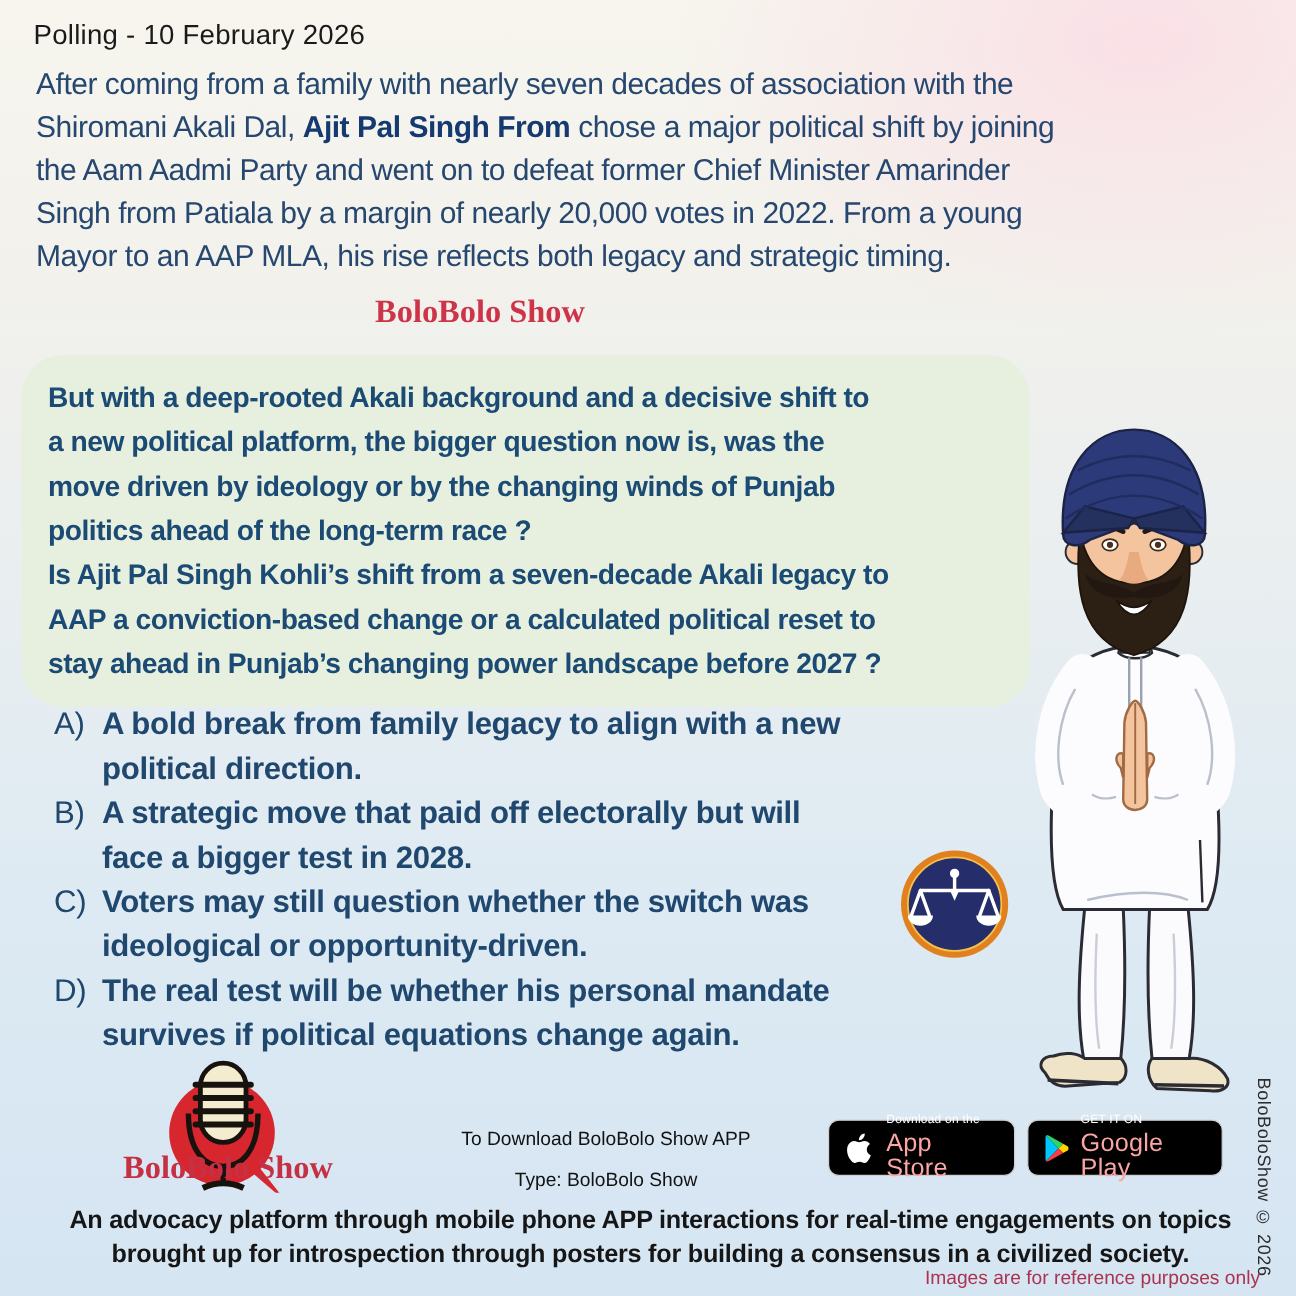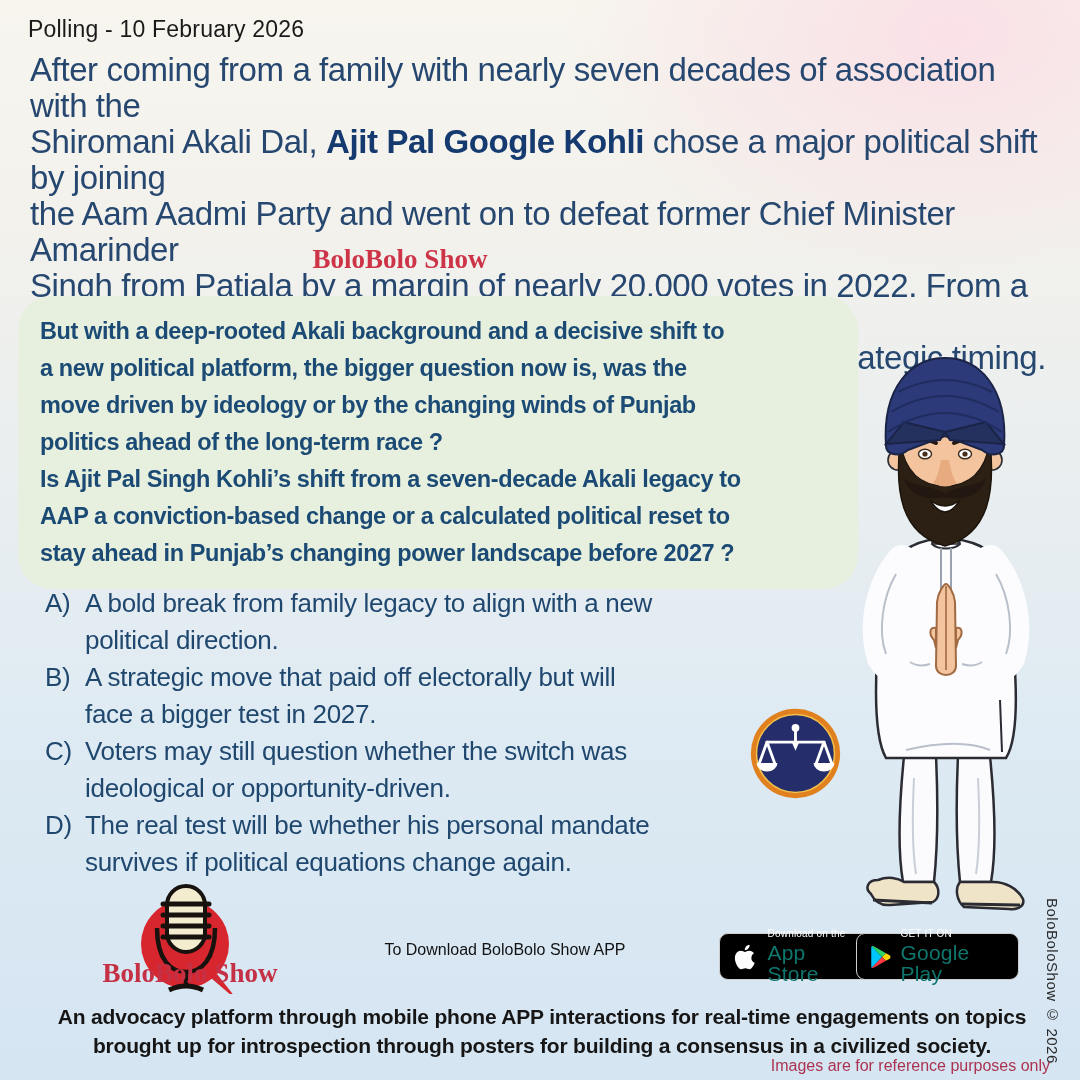--- a/index.html
+++ b/index.html
@@ -5,60 +5,60 @@
   html,body{margin:0;padding:0;}
   body{width:1080px;height:1080px;overflow:hidden;font-family:"Liberation Sans",sans-serif;}
   .canvas{
     position:relative;width:1080px;height:1080px;overflow:hidden;
     background:
       radial-gradient(ellipse 55% 35% at 88% 3%, rgba(250,223,230,.95), rgba(250,223,230,0) 65%),
       linear-gradient(180deg,#f7f5ee 0%,#f2f1ec 22%,#e9eef0 45%,#ddeaf3 70%,#d5e5f2 100%);
   }
   .abs{position:absolute;}
   .date-line{left:28px;top:16px;font-size:23px;color:#1a1a1a;letter-spacing:.2px;}
-  .intro{left:30px;top:52px;width:1022px;font-size:33px;line-height:36px;color:#26476f;
+  .intro{left:30px;top:52px;width:1022px;font-size:25px;line-height:36px;color:#26476f;
          letter-spacing:-0.4px;white-space:pre-line;}
   .intro b{color:#143a70;font-weight:700;}
   .brand-center{left:0;top:244px;width:800px;text-align:center;
     font-family:"Liberation Serif",serif;font-weight:700;font-size:27px;color:#ce3448;}
   .question-box{left:18px;top:296px;width:840px;min-height:292px;box-sizing:border-box;
     background:#e7f0df;border-radius:34px;padding:17px 22px;}
   .question-box p{margin:0;font-size:23.5px;font-weight:700;line-height:37px;color:#1b4a74;
     letter-spacing:-0.4px;white-space:pre-line;}
   .options{left:45px;top:585px;width:740px;}
   .option{display:flex;margin:0;font-size:26px;line-height:37px;color:#20486f;letter-spacing:-0.3px;}
   .option .letter{flex:0 0 40px;}
-  .option .otext{white-space:pre-line;}
+  .option .otext{white-space:pre-line;font-weight:bold;}
   .badge{display:flex;align-items:center;gap:9px;background:#000;border:1.5px solid #cfcfcf;
     border-radius:9px;box-sizing:border-box;height:47px;padding:0 13px;cursor:pointer;}
   .badge .btxt{display:flex;flex-direction:column;justify-content:center;line-height:1;}
   .badge .small{font-size:10px;color:#fff;letter-spacing:.2px;margin-bottom:3px;}
-  .badge .large{font-size:21px;color:#0f766e;font-weight:400;letter-spacing:.2px;}
-  .appstore{left:690px;top:933px;width:156px;margin-left:29px;}
+  .badge .large{font-size:21px;color:#fca5a5;font-weight:400;letter-spacing:.2px;}
+  .appstore{left:690px;top:933px;width:156px;}
   .gplay{left:856px;top:933px;width:163px;}
   .download-cta{left:320px;top:933px;width:370px;text-align:center;color:#121212;
     font-size:16px;line-height:34px;}
   .footer-brand{left:70px;top:958px;width:240px;text-align:center;
     font-family:"Liberation Serif",serif;font-weight:700;font-size:27px;color:#c53044;}
   .tagline{left:36px;top:1002px;width:1012px;text-align:center;font-size:21px;font-weight:700;
     color:#161616;line-height:29px;letter-spacing:-0.2px;white-space:pre-line;}
   .side-credit{left:1044px;top:898px;height:175px;writing-mode:vertical-rl;
     font-size:15px;color:#2b2b2b;letter-spacing:.5px;}
   .images-note{right:30px;top:1057px;font-size:16px;color:#ac3350;}
   svg{display:block;}
 </style>
 </head>
 <body>
 
 <div class="canvas">
 
   <div class="abs date-line">Polling - 10 February 2026</div>
 
   <div class="abs intro"><span>After coming from a family with nearly seven decades of association with the
-Shiromani Akali Dal, </span><b>Ajit Pal Google Kohli</b><span> chose a major political shift by joining
+Shiromani Akali Dal, </span><b>Ajit Pal Singh From</b><span> chose a major political shift by joining
 the Aam Aadmi Party and went on to defeat former Chief Minister Amarinder
 Singh from Patiala by a margin of nearly 20,000 votes in 2022. From a young
 Mayor to an AAP MLA, his rise reflects both legacy and strategic timing.</span></div>
 
   <div class="abs brand-center">BoloBolo Show</div>
 
   <div class="abs question-box">
     <p>But with a deep-rooted Akali background and a decisive shift to
 a new political platform, the bigger question now is, was the
 move driven by ideology or by the changing winds of Punjab
@@ -70,21 +70,21 @@
 
   <div class="abs options">
     <div class="option">
       <span class="letter">A)</span>
       <span class="otext">A bold break from family legacy to align with a new
 political direction.</span>
     </div>
     <div class="option">
       <span class="letter">B)</span>
       <span class="otext">A strategic move that paid off electorally but will
-face a bigger test in 2027.</span>
+face a bigger test in 2028.</span>
     </div>
     <div class="option">
       <span class="letter">C)</span>
       <span class="otext">Voters may still question whether the switch was
  ideological or opportunity-driven.</span>
     </div>
     <div class="option">
       <span class="letter">D)</span>
       <span class="otext">The real test will be whether his personal mandate
 survives if political equations change again.</span>
@@ -200,20 +200,21 @@
       </g>
       <path d="M52,46 C52,78 66,90 81,90 C96,90 110,78 110,46" fill="none" stroke="#17120e" stroke-width="4.5"></path>
       <path d="M81,90 L81,104" stroke="#17120e" stroke-width="4.5"></path>
       <path d="M64,108 Q81,100 98,108" fill="none" stroke="#17120e" stroke-width="5"></path>
     </svg>
   </div>
   <div class="abs footer-brand">BoloBolo Show</div>
 
   <div class="abs download-cta">
     <div>To Download BoloBolo Show APP</div>
+    <div>Type: BoloBolo Show</div>
   </div>
 
   <div class="abs badge appstore">
     <svg width="26" height="30" viewBox="0 0 26 30">
       <path fill="#ffffff" d="M18.7,15.9c0-3.1 2.6-4.6 2.7-4.7c-1.5-2.1-3.7-2.4-4.5-2.5c-1.9-0.2-3.7,1.1-4.7,1.1c-1,0-2.5-1.1-4.1-1.1c-2.1,0-4,1.2-5.1,3.1c-2.2,3.8-0.6,9.4 1.5,12.5c1,1.5 2.3,3.2 3.9,3.1c1.6-0.1 2.2-1 4.1-1c1.9,0 2.4,1 4.1,1c1.7,0 2.8-1.5 3.8-3c1.2-1.7 1.7-3.4 1.7-3.5C22,20.8 18.7,19.5 18.7,15.9z"></path>
       <path fill="#ffffff" d="M15.6,6.3c0.9-1 1.5-2.5 1.3-3.9c-1.2,0-2.7,0.8-3.6,1.8c-0.8,0.9-1.5,2.4-1.3,3.8C13.4,8.1 14.7,7.3 15.6,6.3z"></path>
     </svg>
     <span class="btxt">
       <span class="small">Download on the</span>
       <span class="large">App Store</span>

